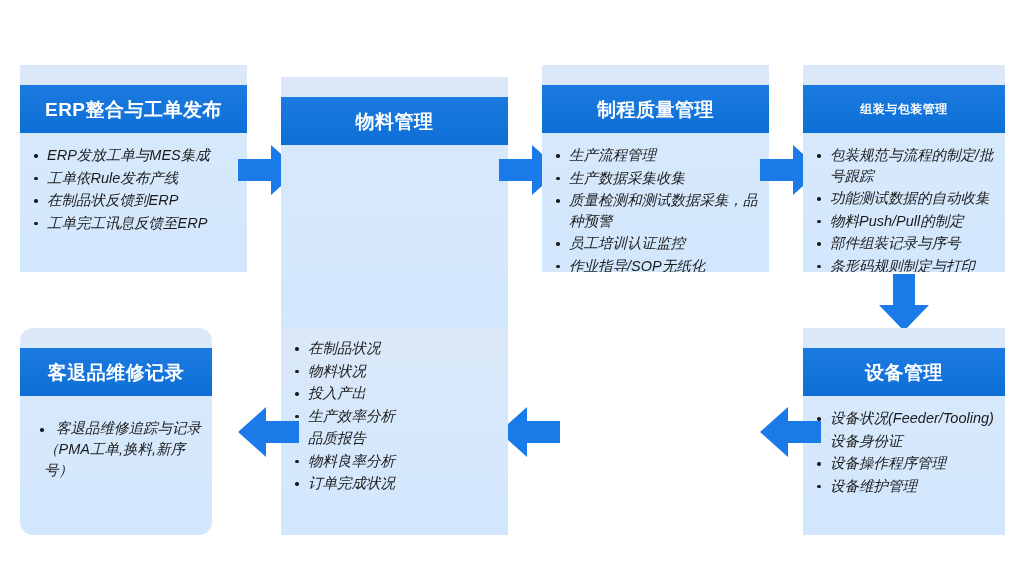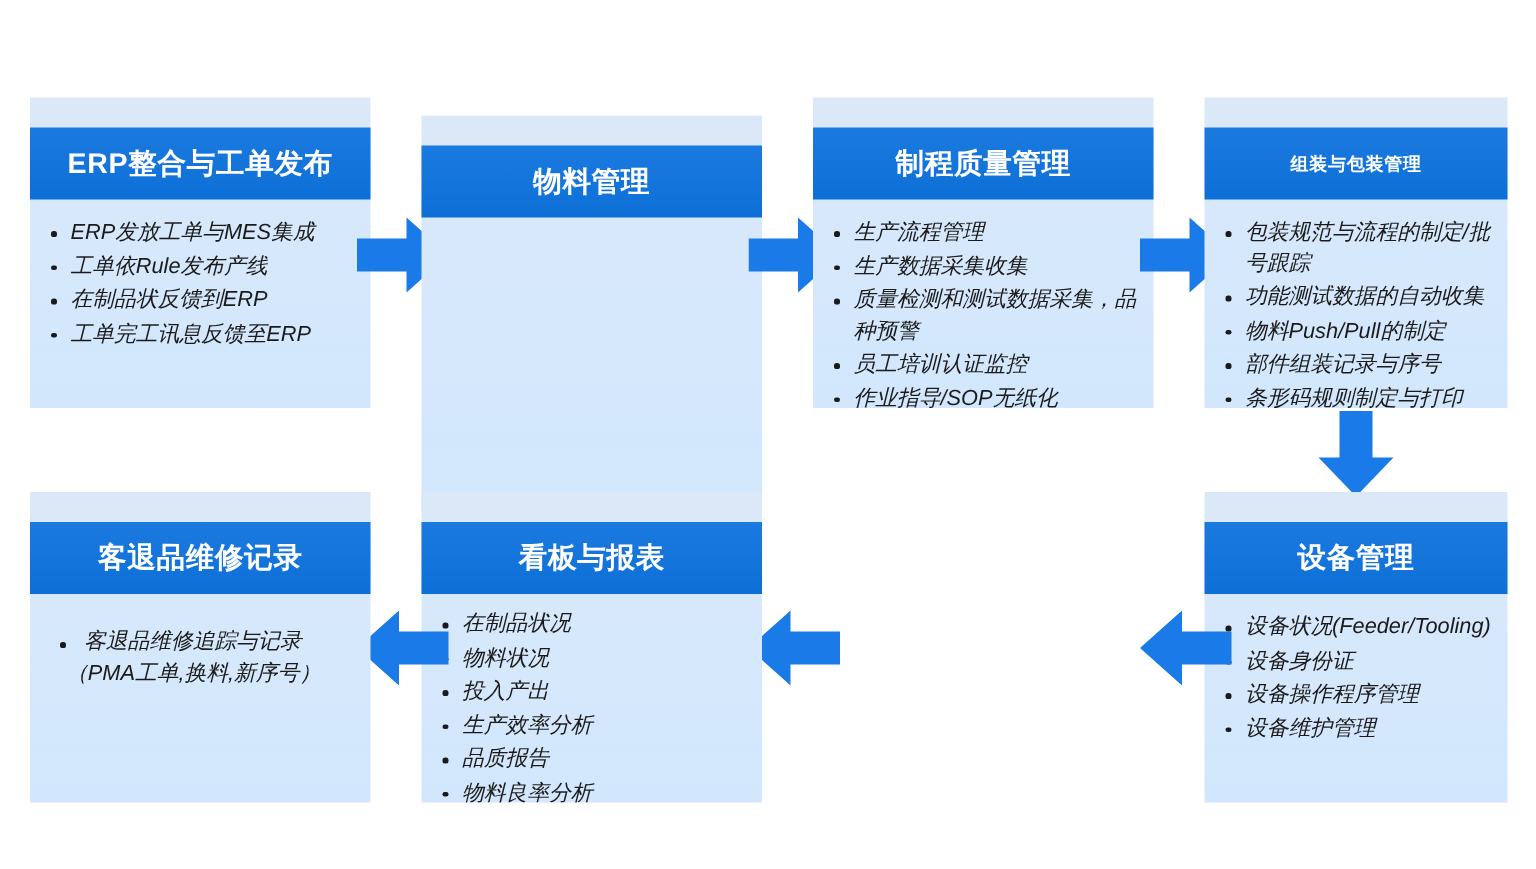--- a/index.html
+++ b/index.html
@@ -200,43 +200,40 @@
   </div>
 
 
   <div class="arrow" style="left:499px; top:404px;">
     <svg width="62" height="56" viewBox="0 0 62 56" aria-hidden="true">
       <polygon points="61,17 28,17 28,3 0,28 28,53 28,39 61,39" fill="#1a7ae8"></polygon>
     </svg>
   </div>
 
   <div class="card" style="left:281px; top:328px; width:227px; height:207px;">
-    <div class="card-header">
-      <div class="card-title">看板与报表</div>
-    </div>
     <div class="card-body" style="padding-top:10px;">
       <ul class="bullets">
         <li>在制品状况</li>
         <li>物料状况</li>
         <li>投入产出</li>
         <li>生产效率分析</li>
         <li>品质报告</li>
         <li>物料良率分析</li>
         <li>订单完成状况</li>
       </ul>
     </div>
   </div>
 
   <div class="arrow" style="left:238px; top:404px;">
     <svg width="62" height="56" viewBox="0 0 62 56" aria-hidden="true">
       <polygon points="61,17 28,17 28,3 0,28 28,53 28,39 61,39" fill="#1a7ae8"></polygon>
     </svg>
   </div>
 
-  <div class="card centered-body" style="left:20px; top:328px; width:227px; height:207px;">
+  <div class="card centered-body" style="left:20px; top:328px; width:192px; height:207px;border-radius:13px;">
     <div class="card-header">
       <div class="card-title">客退品维修记录</div>
     </div>
     <div class="card-body" style="padding-top:22px;">
       <ul class="bullets">
         <li>
           <span class="l1">客退品维修追踪与记录</span>
           <span class="l2">（PMA工单,换料,新序号）</span>
         </li>
       </ul>

